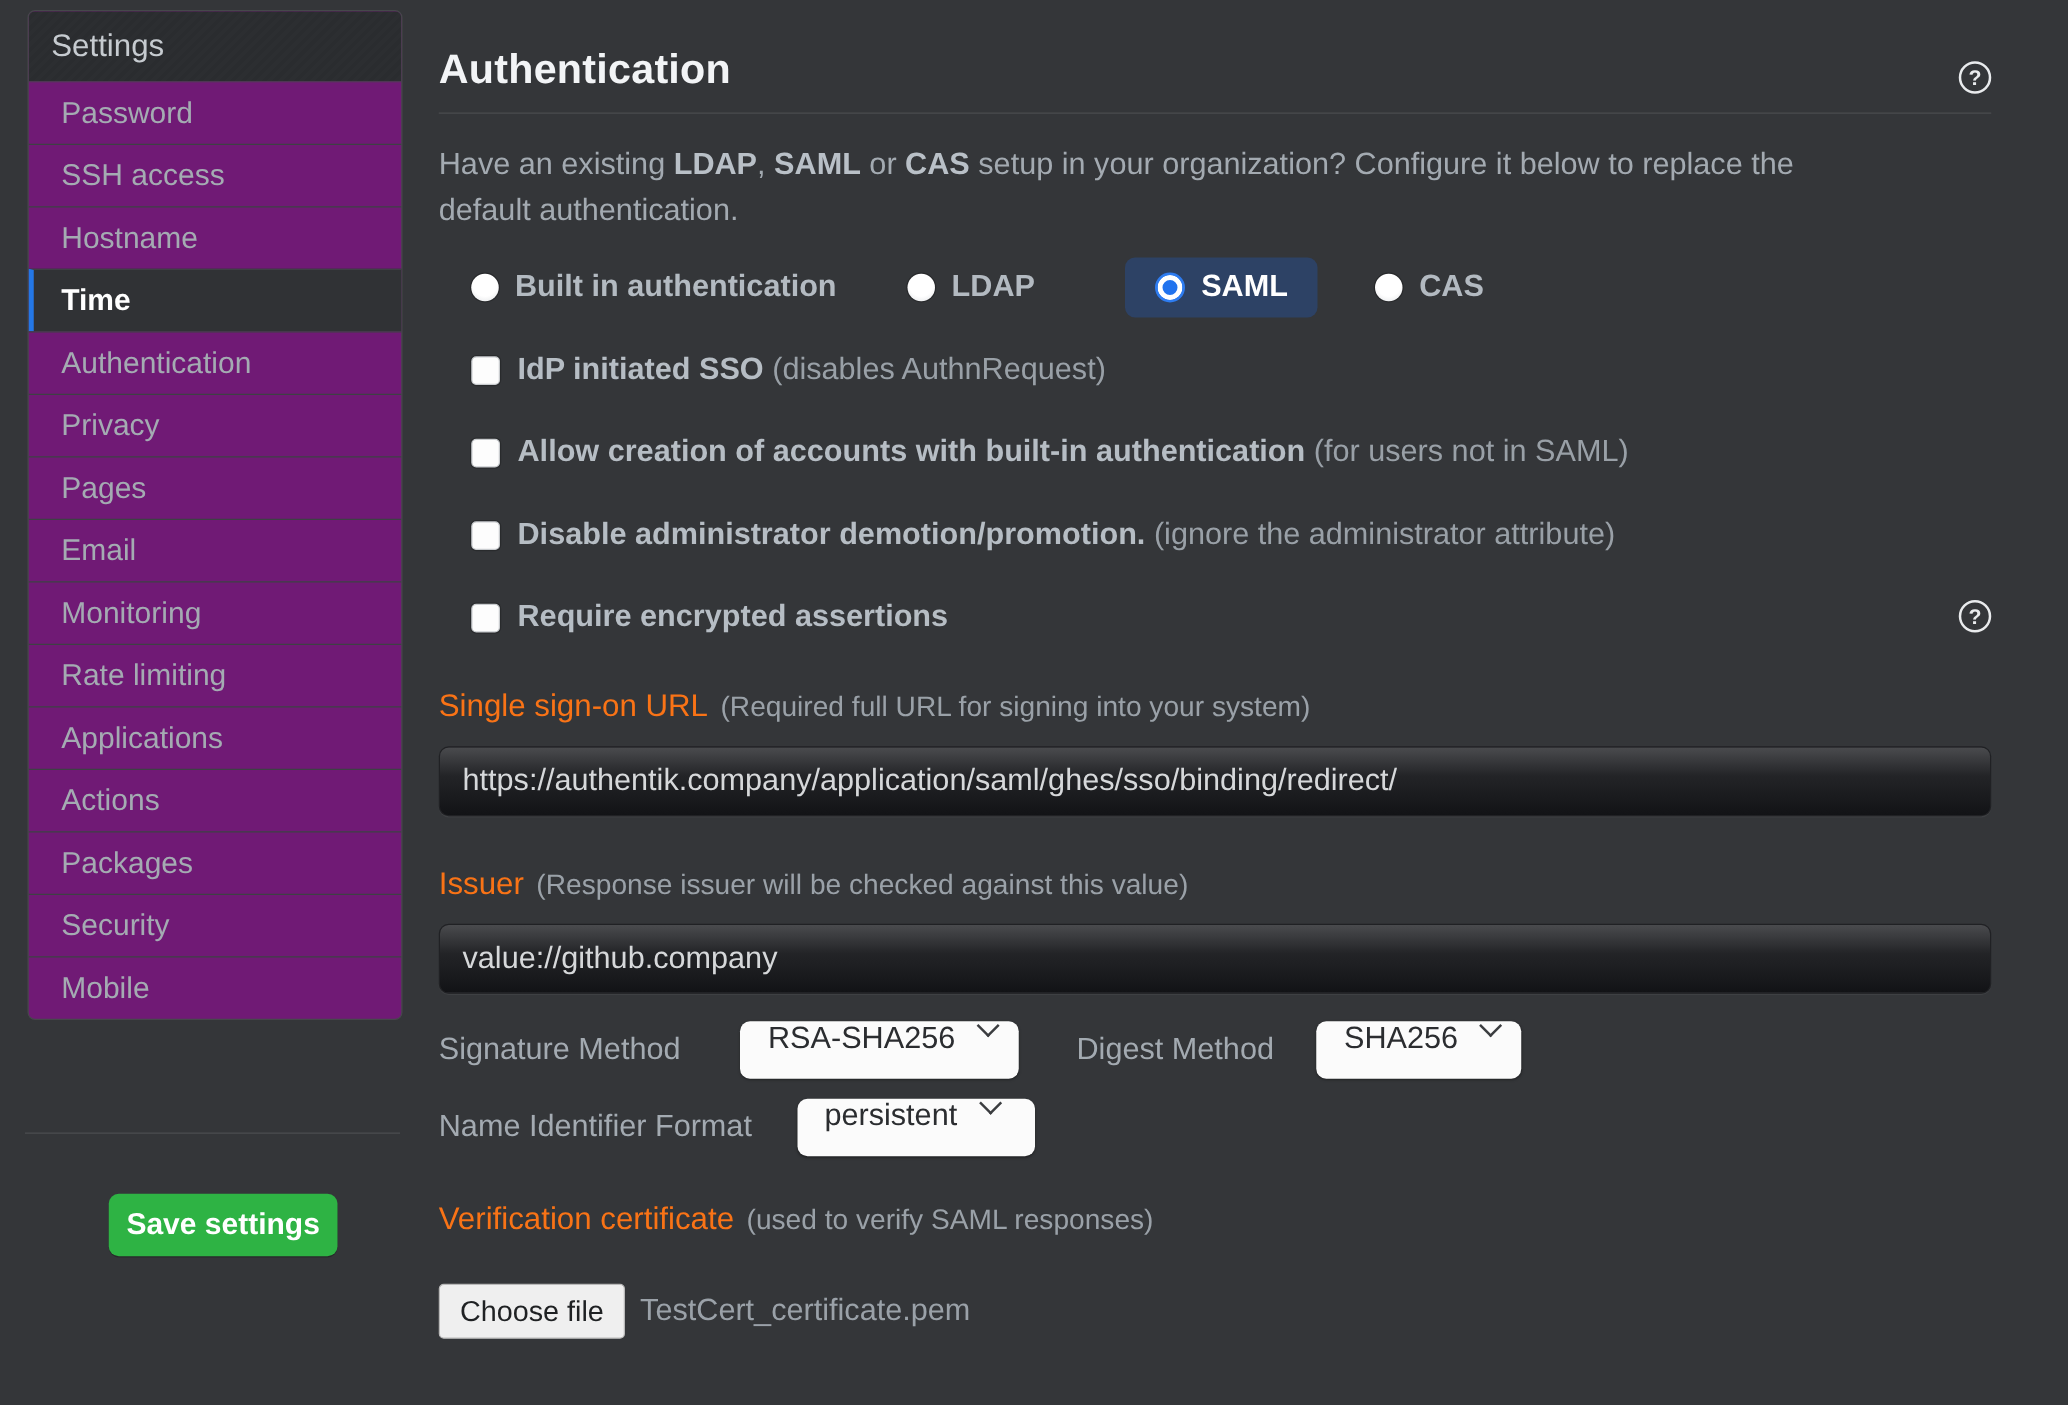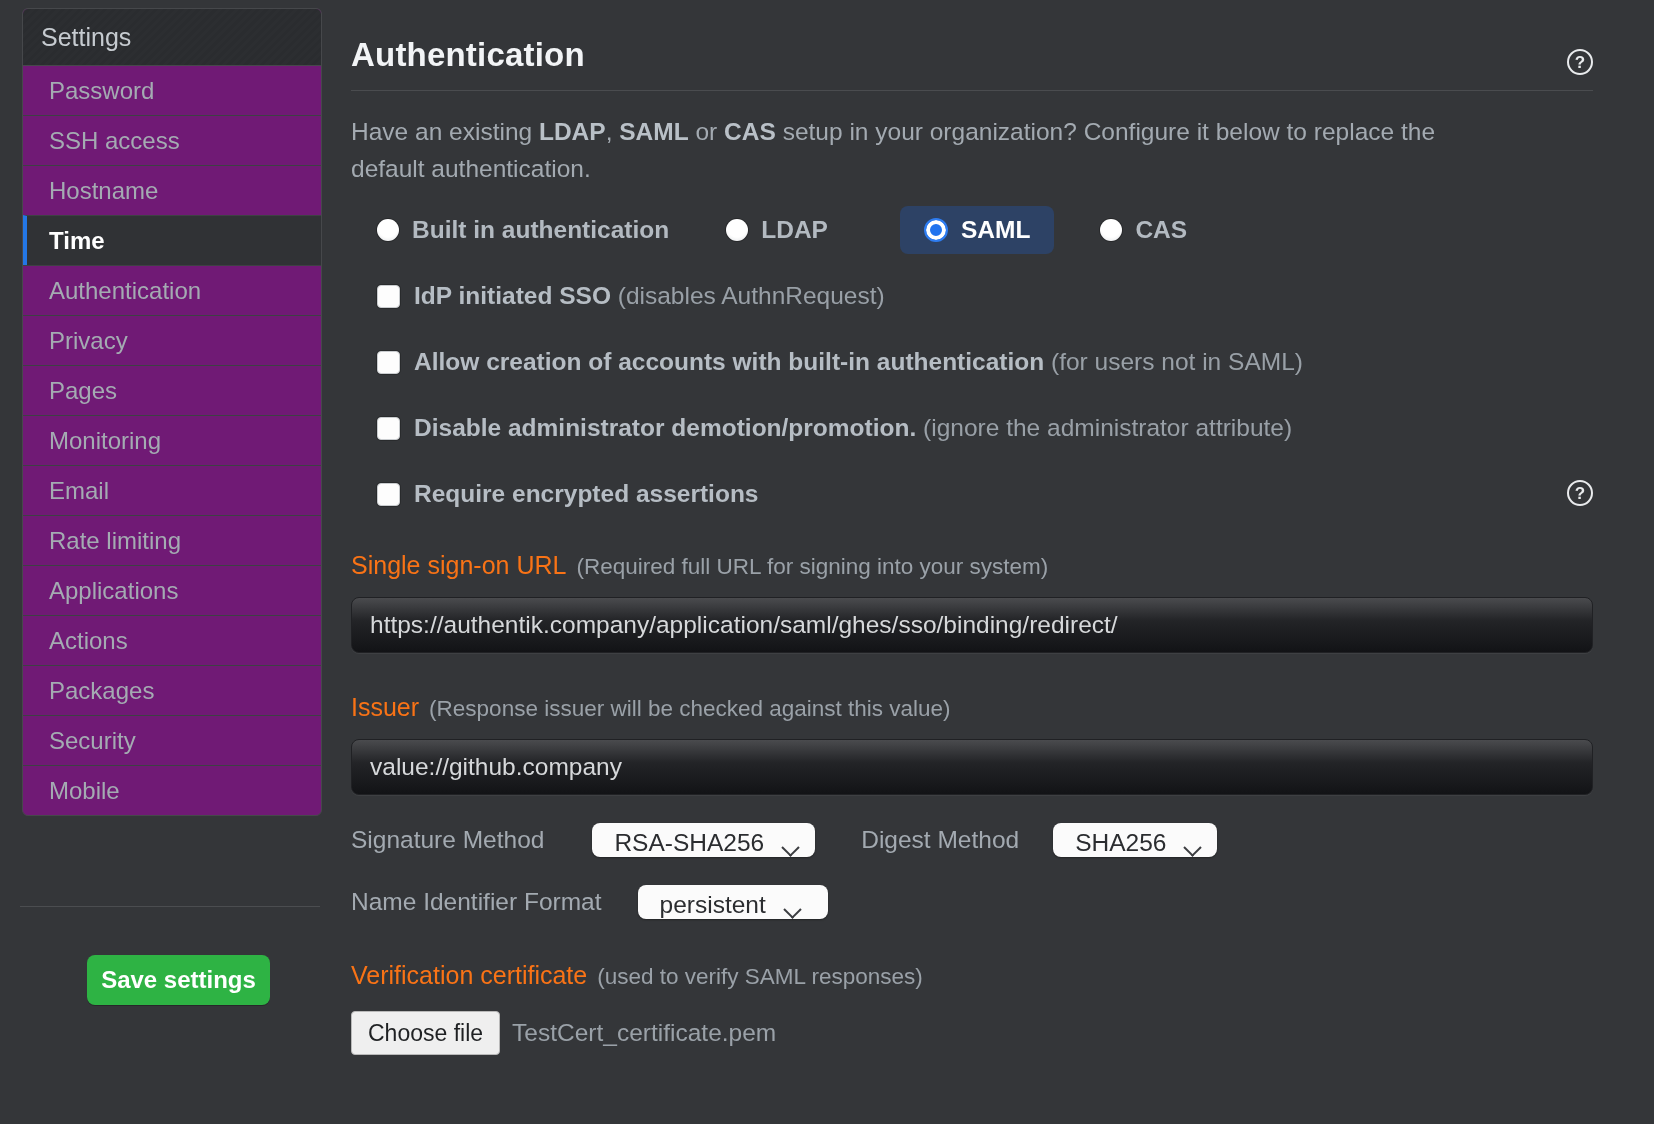--- a/index.html
+++ b/index.html
@@ -91,30 +91,30 @@
   .text-input{
     margin-top:10px;height:56px;border-radius:8px;box-sizing:border-box;
     background:linear-gradient(180deg,#4a4b4e 0%,#232427 42%,#121316 100%);
     border:1px solid #202124;display:flex;align-items:center;padding:0 18px;
     font-size:24.5px;color:#d6d8da;box-shadow:0 1px 0 rgba(255,255,255,.05);
     cursor:text;white-space:nowrap;overflow:hidden;
   }
   .methods-row{display:flex;align-items:center;margin-top:20px;height:50px;}
   .m-label{font-size:24.5px;color:#a3aab1;}
   .select{
-    height:34px;background:#fbfbfb;border-radius:8px;display:inline-flex;
-    align-items:flex-end;padding:0 18px 0 22px;font-size:24.5px;color:#2b2d30;
+    height:46px;background:#fbfbfb;border-radius:8px;display:inline-flex;
+    align-items:flex-start;padding:0 18px 0 22px;font-size:24.5px;color:#2b2d30;
     cursor:pointer;box-shadow:0 1px 2px rgba(0,0,0,.35);box-sizing:border-box;
   }
   .chev{
     width:11px;height:11px;border-right:2.5px solid #3b3d40;border-bottom:2.5px solid #3b3d40;
     transform:rotate(45deg) translate(-2px,-2px);margin-left:20px;flex:0 0 auto;
   }
   .name-row{display:flex;align-items:center;margin-top:12px;height:50px;}
-  .file-row{display:flex;align-items:center;margin-top:14px;height:44px;}
+  .file-row{display:flex;align-items:center;margin-top:30px;height:44px;}
   .file-btn{
     height:44px;padding:0 16px;background:#efefef;border:1px solid #b9b9b9;
     border-radius:4px;font-size:23px;color:#1f2123;font-family:"Liberation Sans",sans-serif;
     cursor:pointer;
   }
   .file-name{margin-left:12px;font-size:24.5px;color:#9aa1a8;}
 </style>
 </head>
 <body>
 
@@ -124,22 +124,22 @@
     <div class="side-panel">
       <div class="side-header">Settings</div>
       <nav id="side-items">
           <div class="side-item">Password</div>
           <div class="side-item">SSH access</div>
           <div class="side-item">Hostname</div>
           <div class="side-item active">Time</div>
           <div class="side-item">Authentication</div>
           <div class="side-item">Privacy</div>
           <div class="side-item">Pages</div>
+          <div class="side-item">Email</div>
           <div class="side-item">Monitoring</div>
-          <div class="side-item">Email</div>
           <div class="side-item">Rate limiting</div>
           <div class="side-item">Applications</div>
           <div class="side-item">Actions</div>
           <div class="side-item">Packages</div>
           <div class="side-item">Security</div>
           <div class="side-item">Mobile</div>
         </nav>
     </div>
     <hr class="side-divider">
     <button class="save-btn">Save settings</button>

